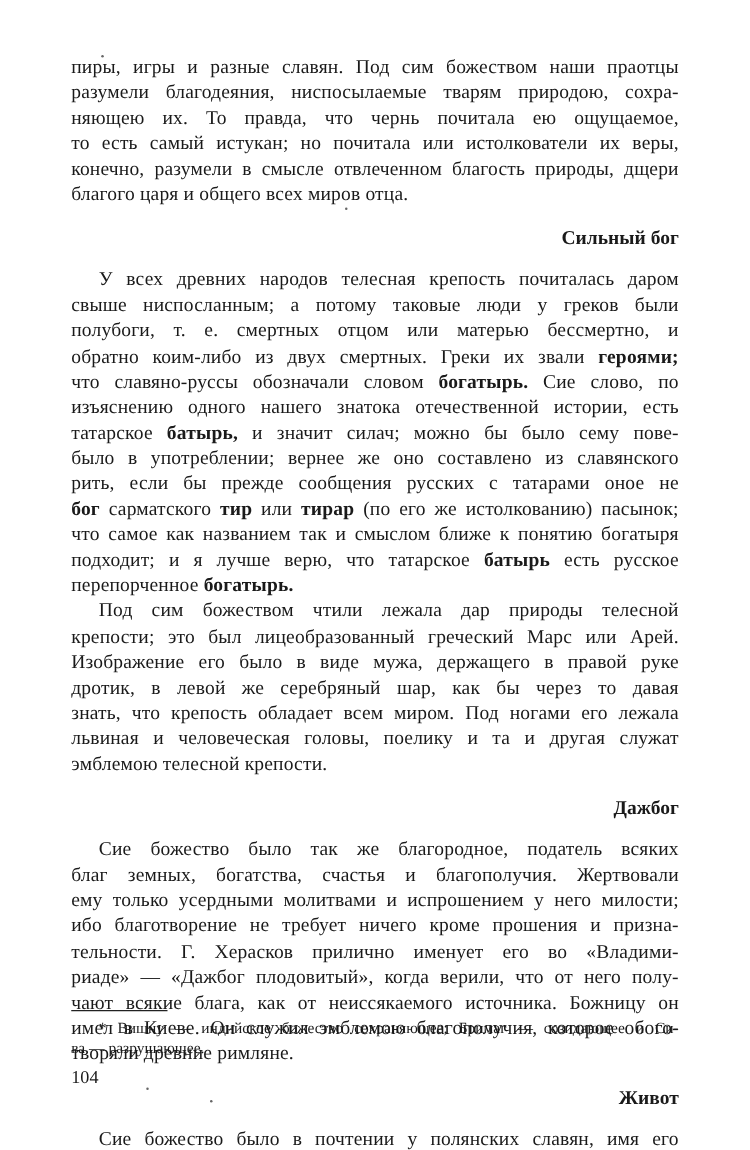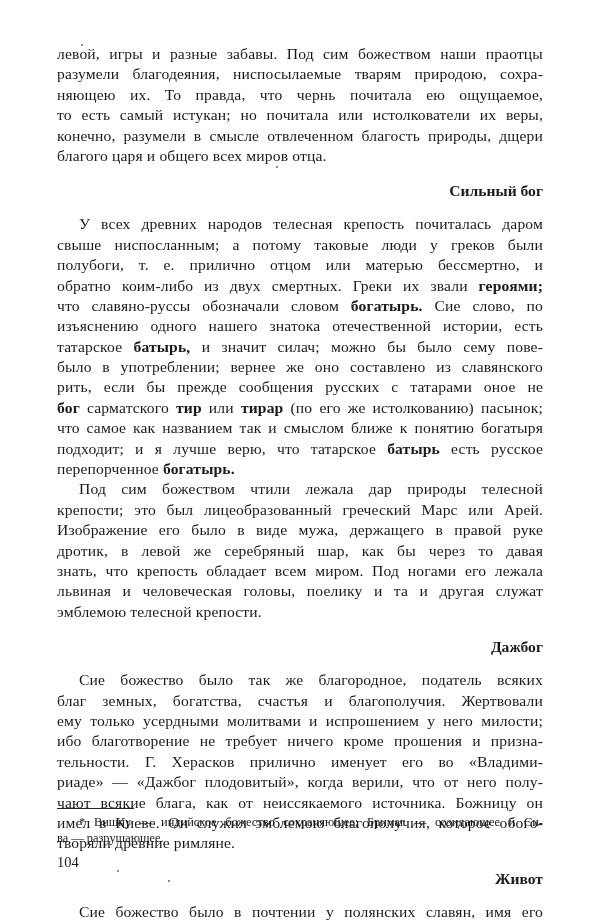--- a/index.html
+++ b/index.html
@@ -90,36 +90,36 @@
     background: #666;
     border-radius: 50%;
   }
 </style>
 </head>
 <body>
 
 <div class="page" id="page-body">
     <div>
       <div>
-        <span class="line"><span>левой, игры и разные забавы. Под сим божеством наши праотцы</span></span>
+        <span class="line"><span>пиры, игры и разные славян. Под сим божеством наши праотцы</span></span>
         <span class="line"><span>разумели благодеяния, ниспосылаемые тварям природою, сохра-</span></span>
         <span class="line"><span>няющею их. То правда, что чернь почитала ею ощущаемое,</span></span>
         <span class="line"><span>то есть самый истукан; но почитала или истолкователи их веры,</span></span>
         <span class="line"><span>конечно, разумели в смысле отвлеченном благость природы, дщери</span></span>
         <span class="line last"><span>благого царя и общего всех миров отца.</span></span>
       </div>
     </div>
     <div>
       <div class="gap-before-heading"></div>
       <span class="heading">Сильный бог</span>
       <div class="gap-after-heading"></div>
       <div>
         <span class="line indent"><span>У всех древних народов телесная крепость почиталась даром</span></span>
         <span class="line"><span>свыше ниспосланным; а потому таковые люди у греков были</span></span>
-        <span class="line"><span>полубоги, т. е. прилично отцом или матерью бессмертно, и</span></span>
+        <span class="line"><span>полубоги, т. е. смертных отцом или матерью бессмертно, и</span></span>
         <span class="line"><span>обратно коим-либо из двух смертных. Греки их звали </span><span class="bold">героями;</span></span>
         <span class="line"><span>что славяно-руссы обозначали словом </span><span class="bold">богатырь.</span><span> Сие слово, по</span></span>
         <span class="line"><span>изъяснению одного нашего знатока отечественной истории, есть</span></span>
         <span class="line"><span>татарское </span><span class="bold">батырь,</span><span> и значит силач; можно бы было сему пове-</span></span>
         <span class="line"><span>было в употреблении; вернее же оно составлено из славянского</span></span>
         <span class="line"><span>рить, если бы прежде сообщения русских с татарами оное не</span></span>
         <span class="line"><span class="bold">бог</span><span> сарматского </span><span class="bold">тир</span><span> или </span><span class="bold">тирар</span><span> (по его же истолкованию) пасынок;</span></span>
         <span class="line"><span>что самое как названием так и смыслом ближе к понятию богатыря</span></span>
         <span class="line"><span>подходит; и я лучше верю, что татарское </span><span class="bold">батырь</span><span> есть русское</span></span>
         <span class="line last"><span>перепорченное </span><span class="bold">богатырь.</span></span>

